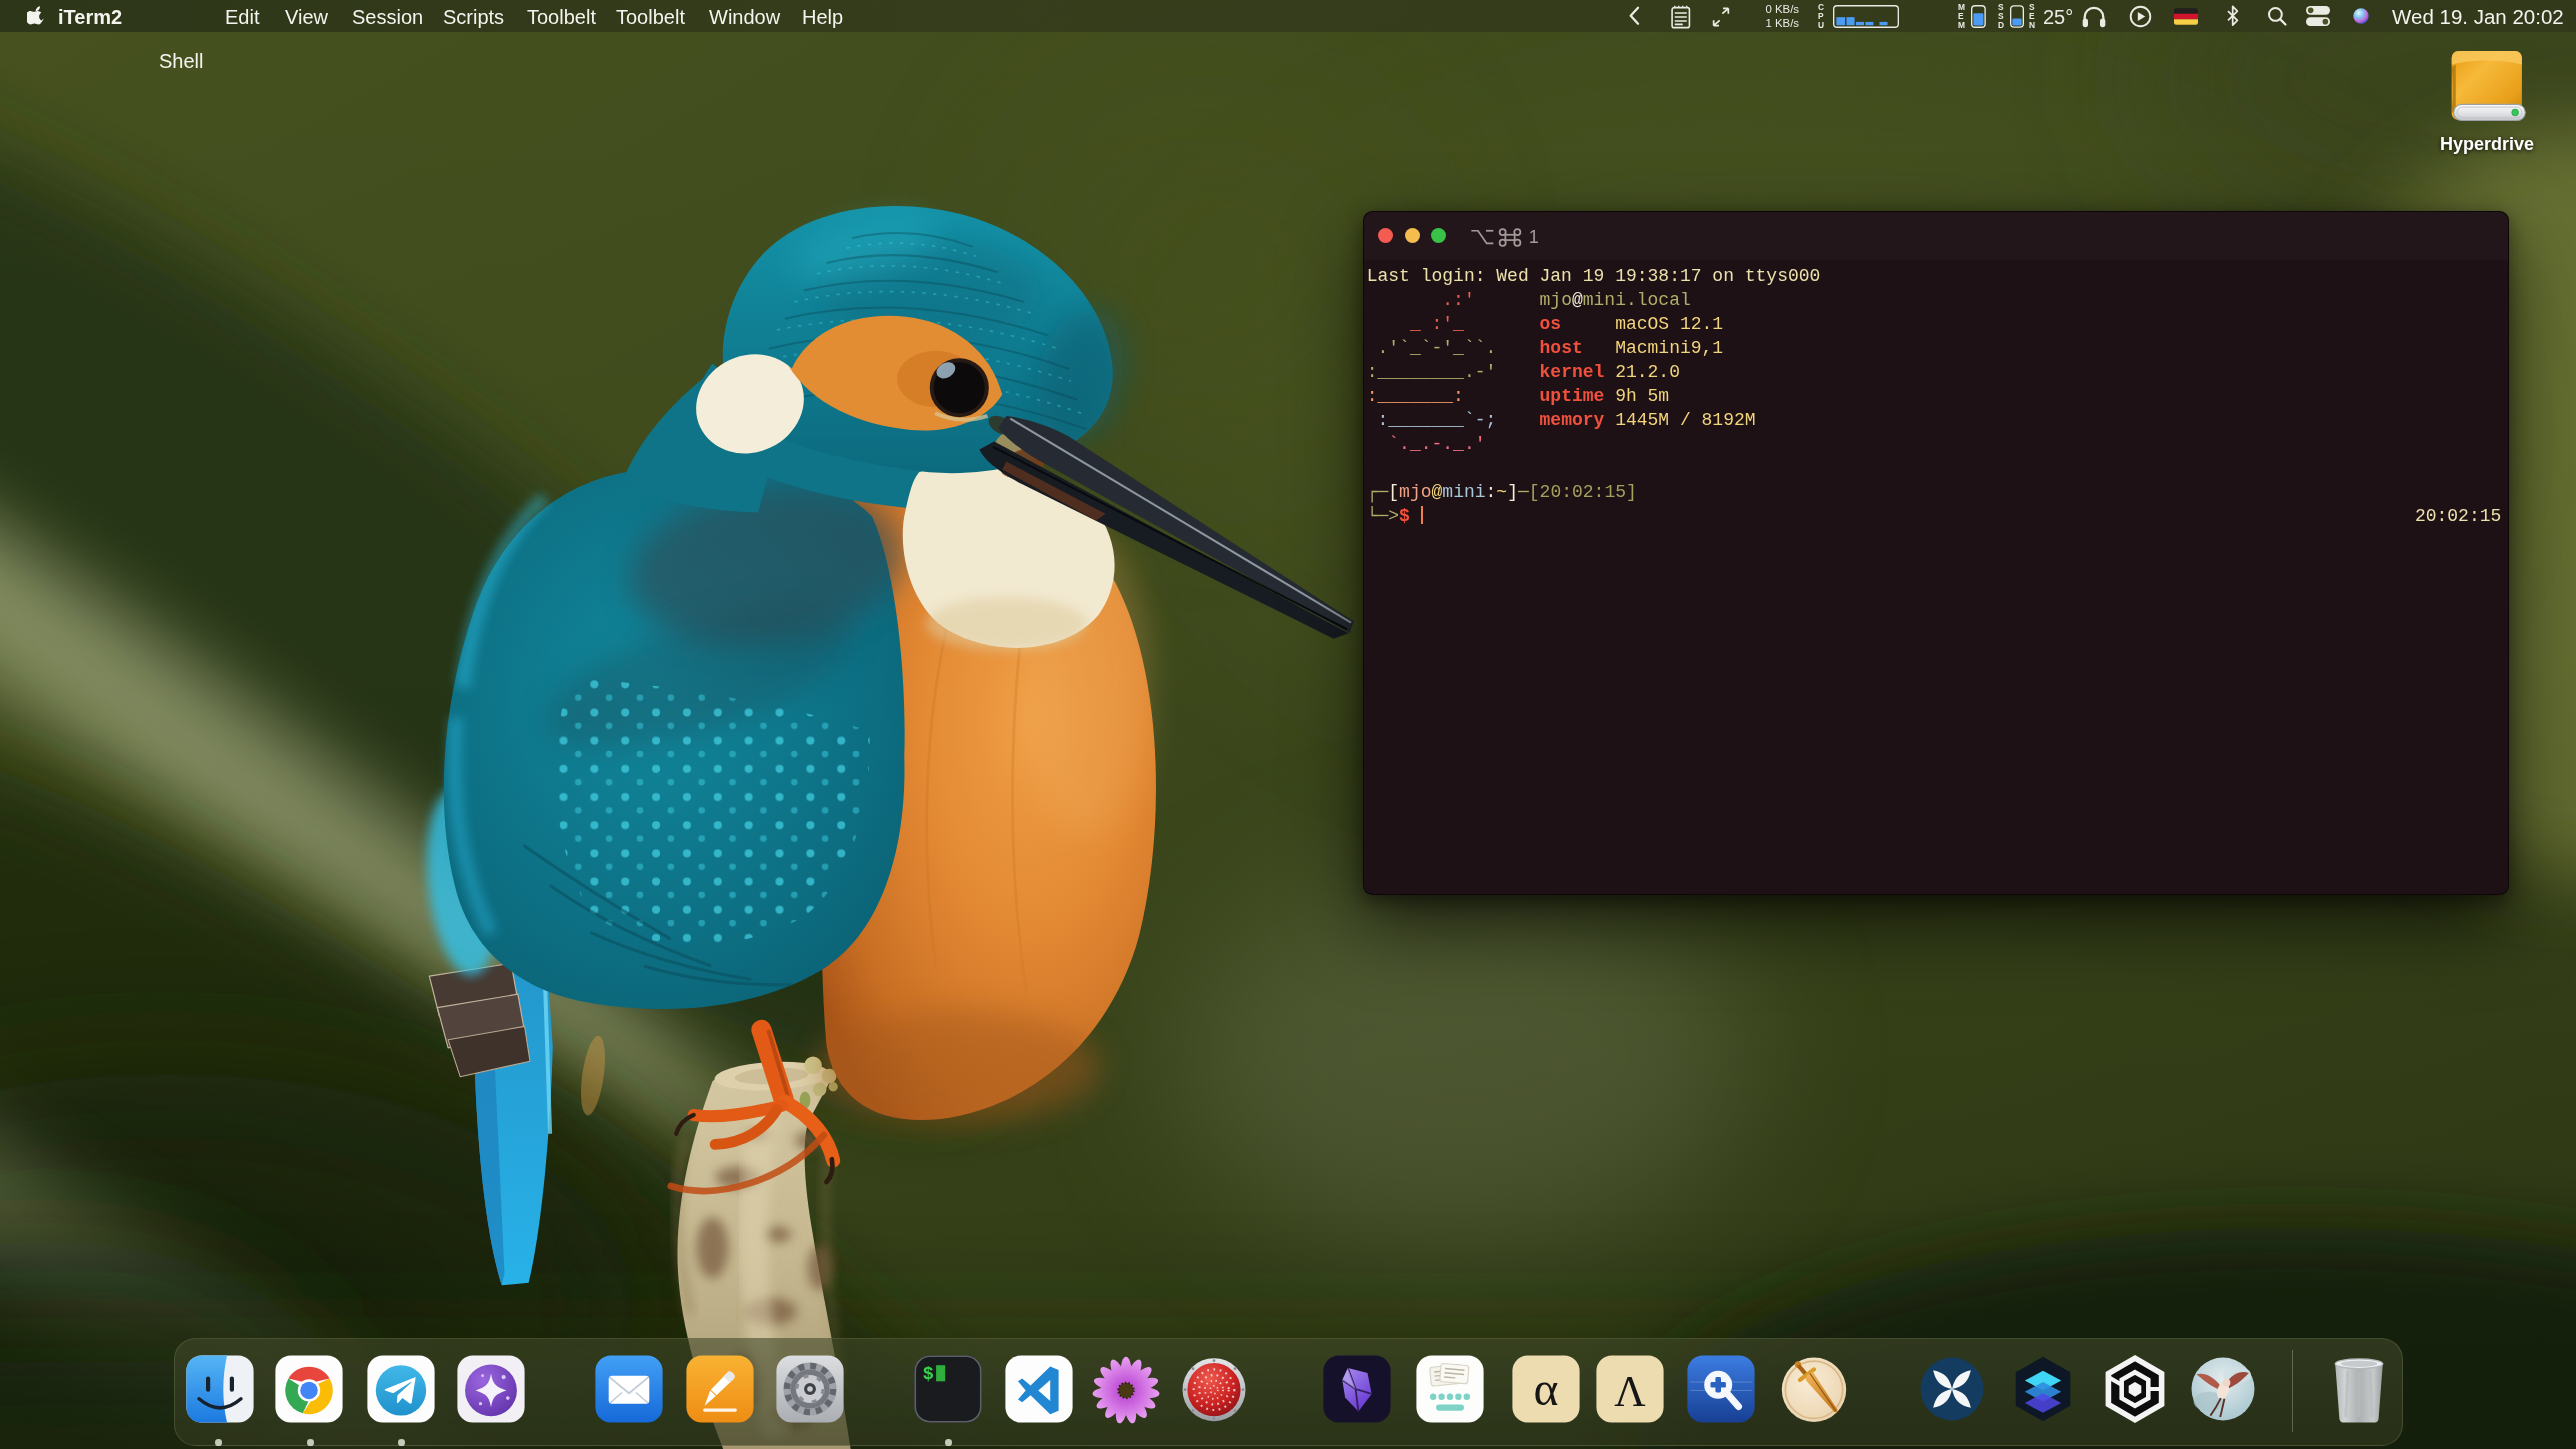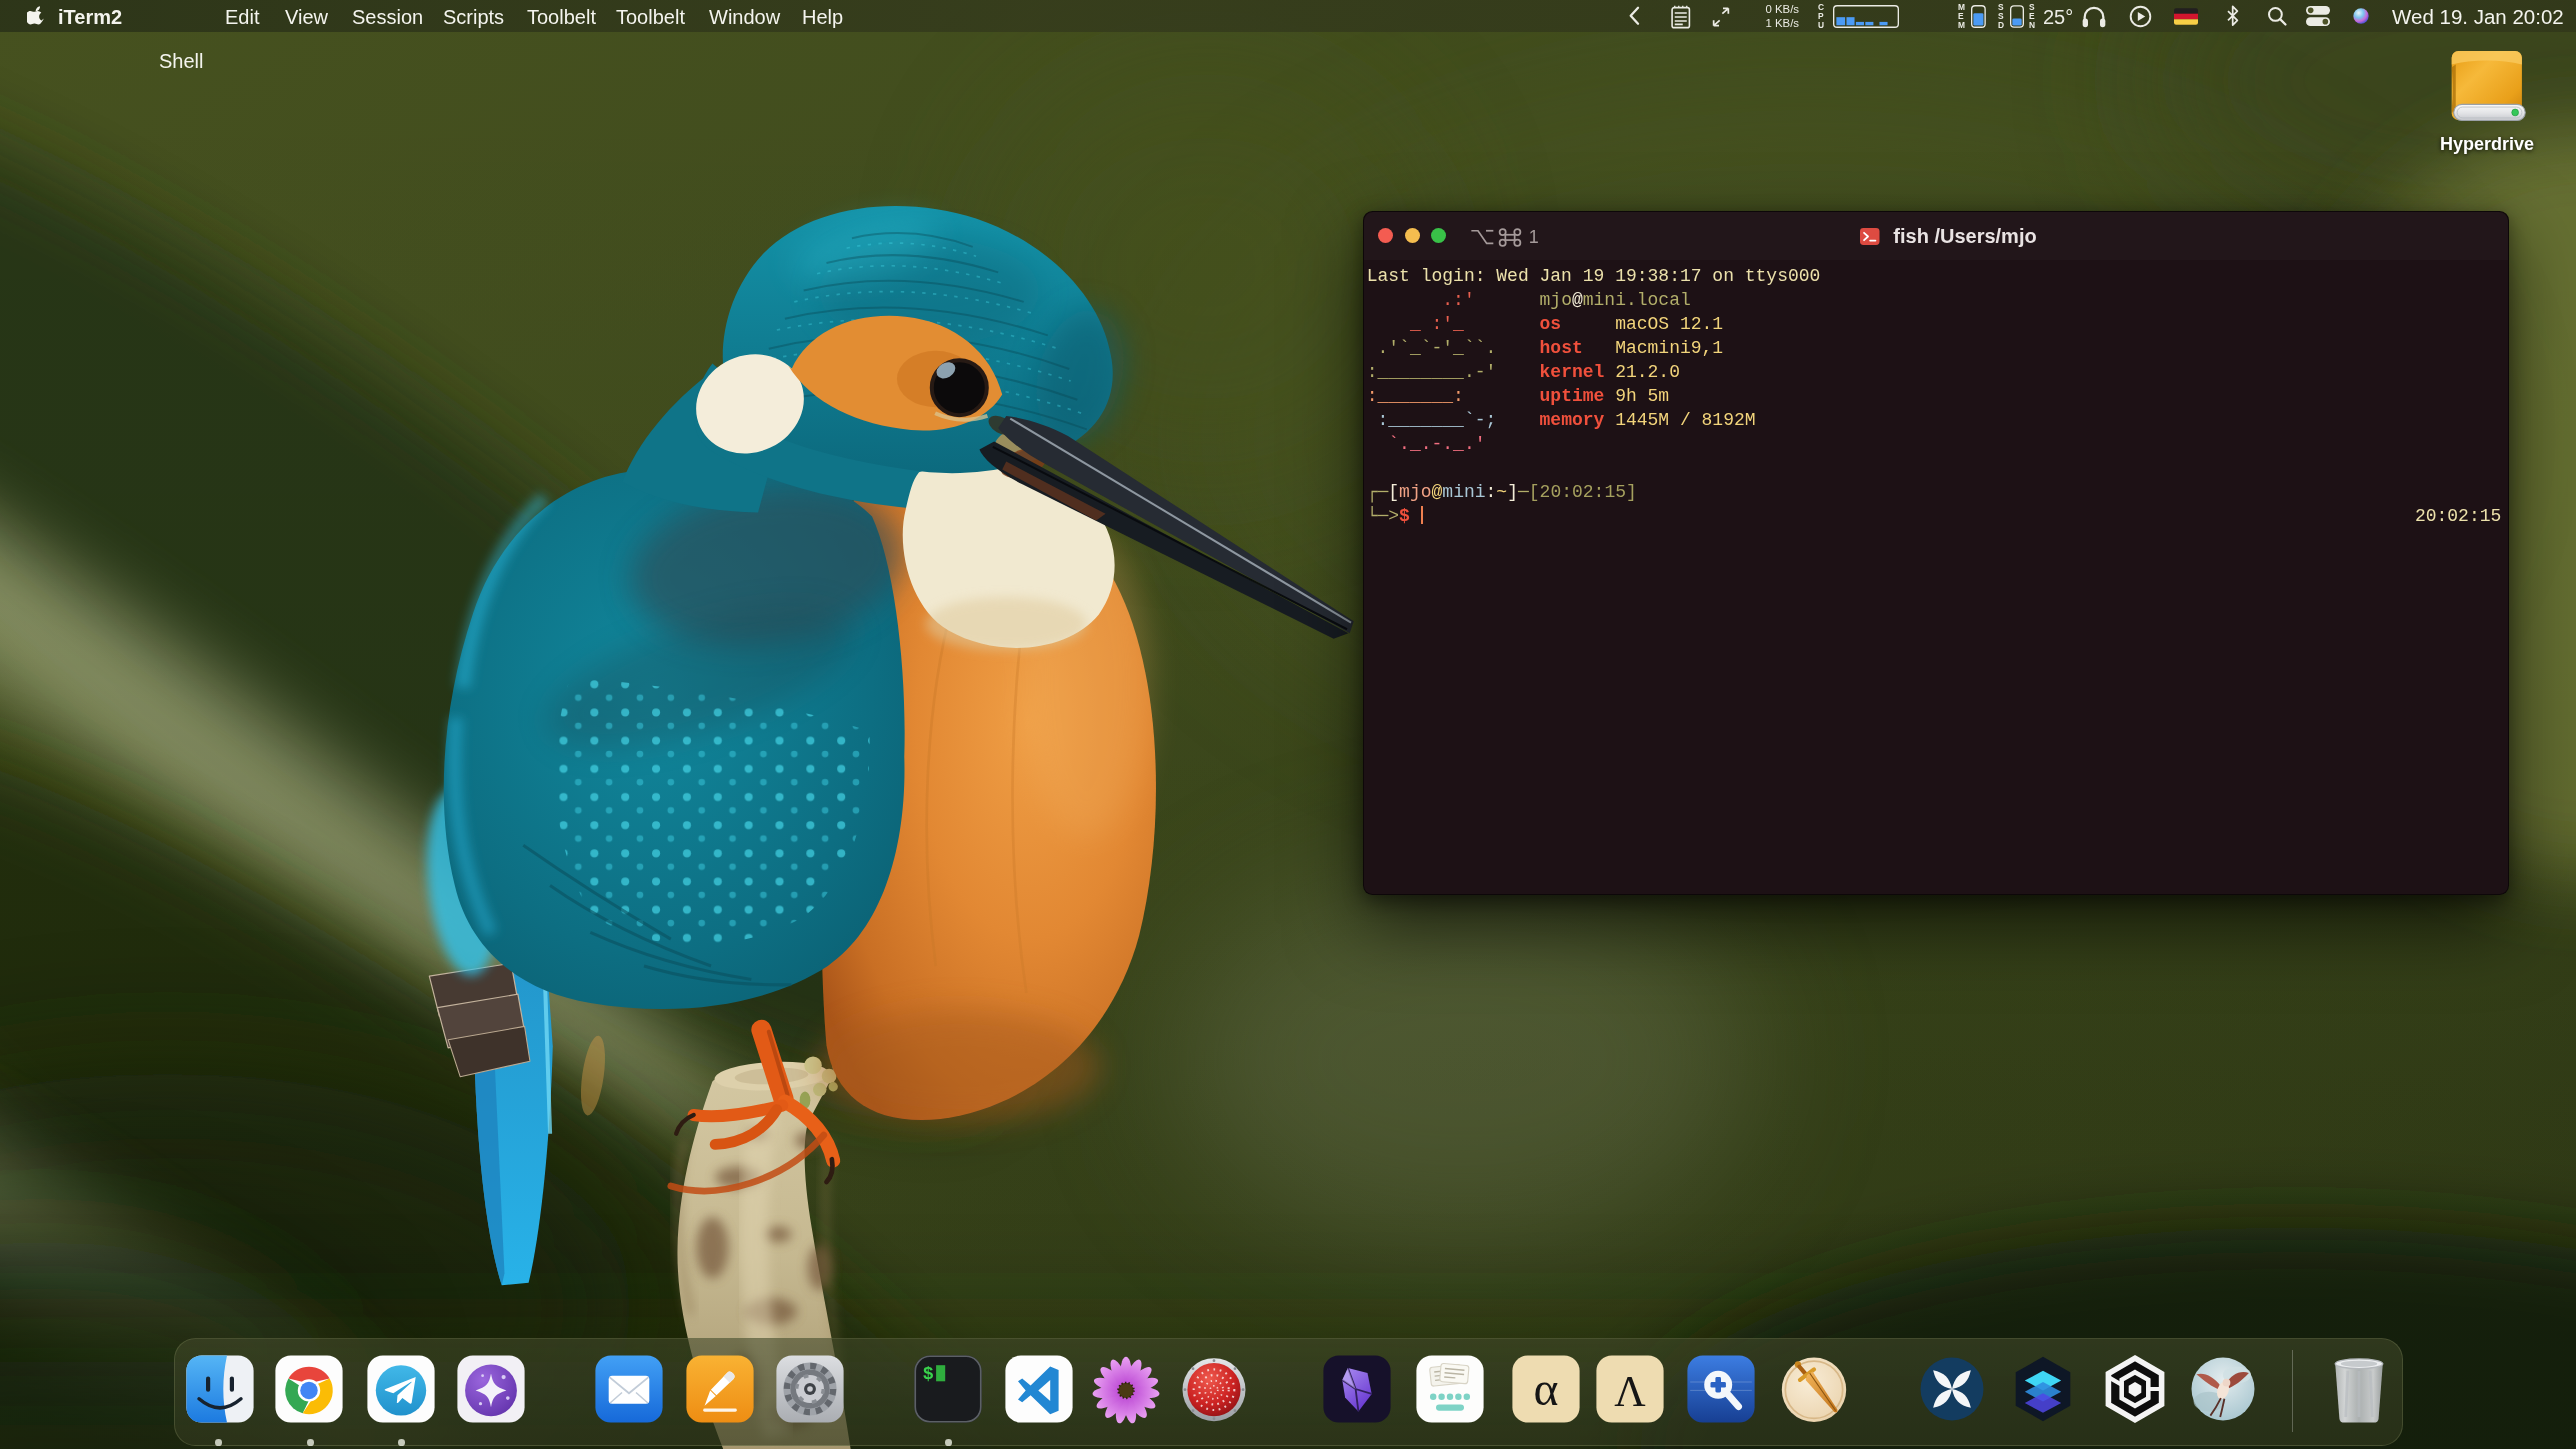--- a/index.html
+++ b/index.html
@@ -342,25 +342,20 @@
           <path d="M24 7 h11"></path>
 <circle cx="49" cy="9" r="4.6"></circle>
           <circle cx="71" cy="9" r="4.6"></circle>
           <circle cx="49" cy="25" r="4.6"></circle>
           <circle cx="71" cy="25" r="4.6"></circle>
 <rect x="53" y="13" width="14" height="8"></rect>
 <path d="M53 9 h14 M53 25 h14 M53 9 v16 M67 9 v16" opacity=".0"></path>
 </g>
 <text x="88" y="26" font-family="Liberation Sans,sans-serif" font-size="27" fill="#a59a9a">1</text>
 </svg>
-      <div id="ttitle"><svg style="position:absolute;left:496px;top:16px" width="19.5" height="17" viewBox="0 0 29 25">
-<rect width="29" height="25" rx="5" fill="#dd4b41"></rect>
-<path d="M6 7 l6 5.5 -6 5.5" stroke="#fff" stroke-width="2.6" fill="none" stroke-linecap="round" stroke-linejoin="round"></path>
-<path d="M15 18.5 h8" stroke="#fff" stroke-width="2.6" stroke-linecap="round"></path>
-</svg><span style="margin-left:58px">fish /Users/mjo</span></div>
       <pre id="tpre" style="top:52px"><span class="y">Last login: Wed Jan 19 19:38:17 on ttys000</span>
 <span class="sa">       .:'</span>      <span class="o">mjo</span><span class="w">@</span><span class="o">mini.local</span>
 <span class="sa">    _ :'_</span>       <span class="r">os</span>     <span class="v">macOS 12.1</span>
 <span class="o"> .'`_`-'_``.</span>    <span class="r">host</span>   <span class="v">Macmini9,1</span>
 <span class="o">:________.-'</span>    <span class="r">kernel</span> <span class="v">21.2.0</span>
 <span class="or">:_______:</span>       <span class="r">uptime</span> <span class="v">9h 5m</span>
 <span class="b"> :_______`-;</span>    <span class="r">memory</span> <span class="v">1445M / 8192M</span>
 <span class="pk">  `._.-._.'</span>
 
 <span class="o">┌─</span><span class="w">[</span><span class="pc">mjo</span><span class="v">@</span><span class="b">mini</span><span class="w">:</span><span class="v">~</span><span class="w">]</span><span class="o">─</span><span class="ov">[20:02:15]</span>

